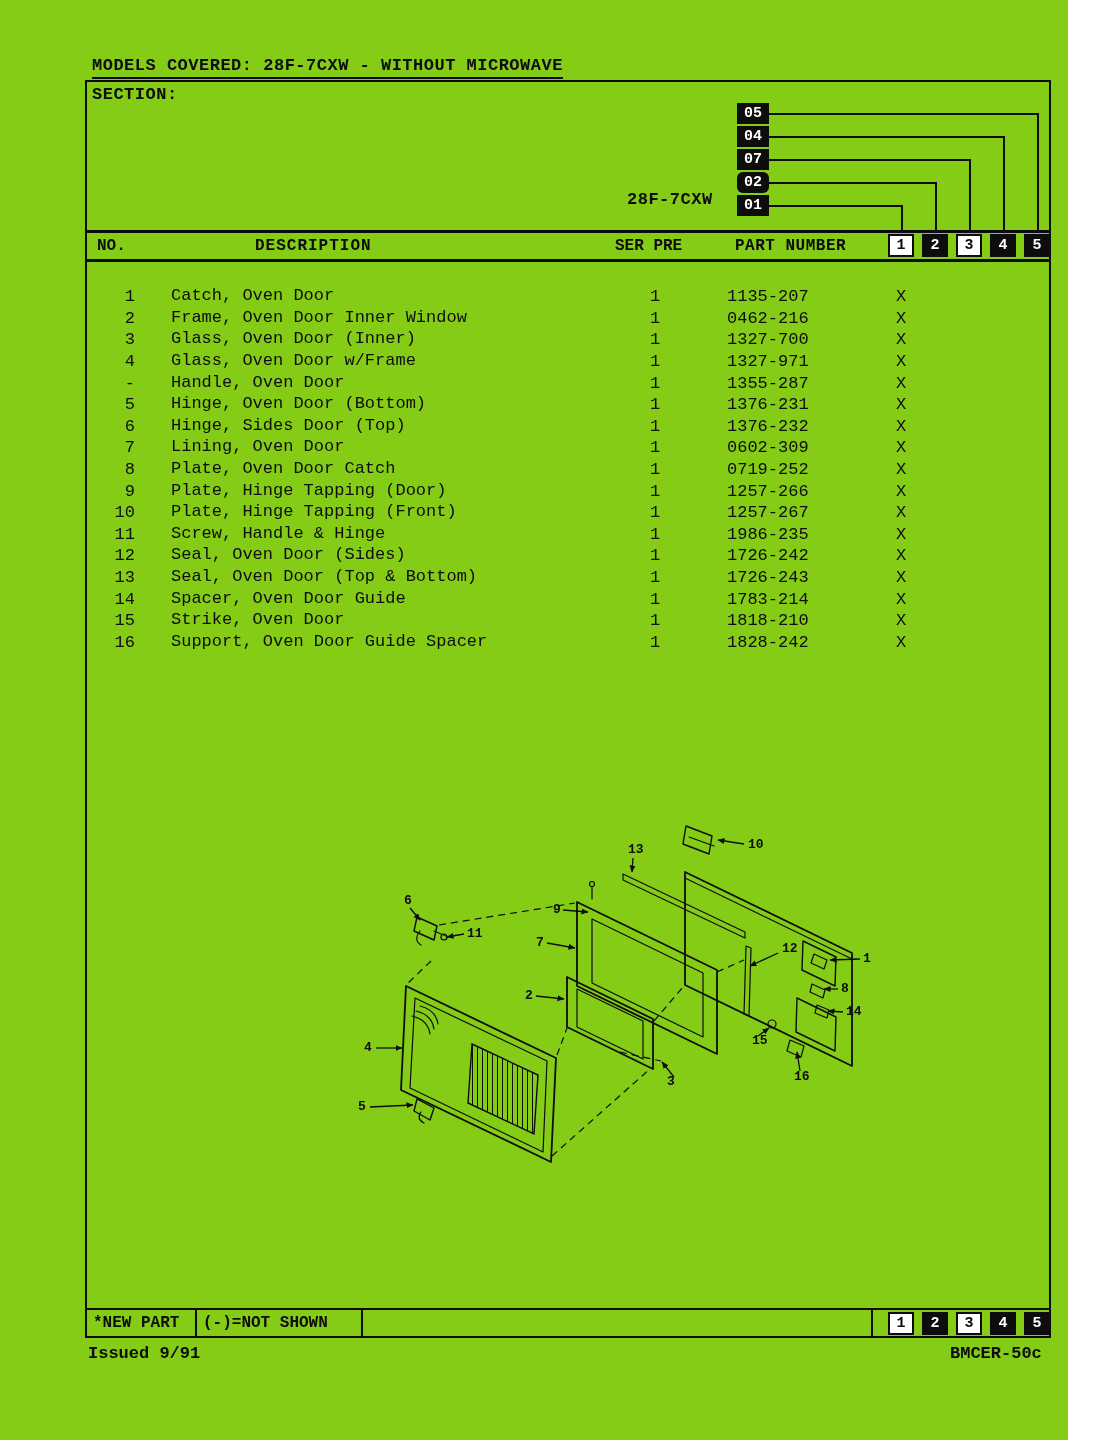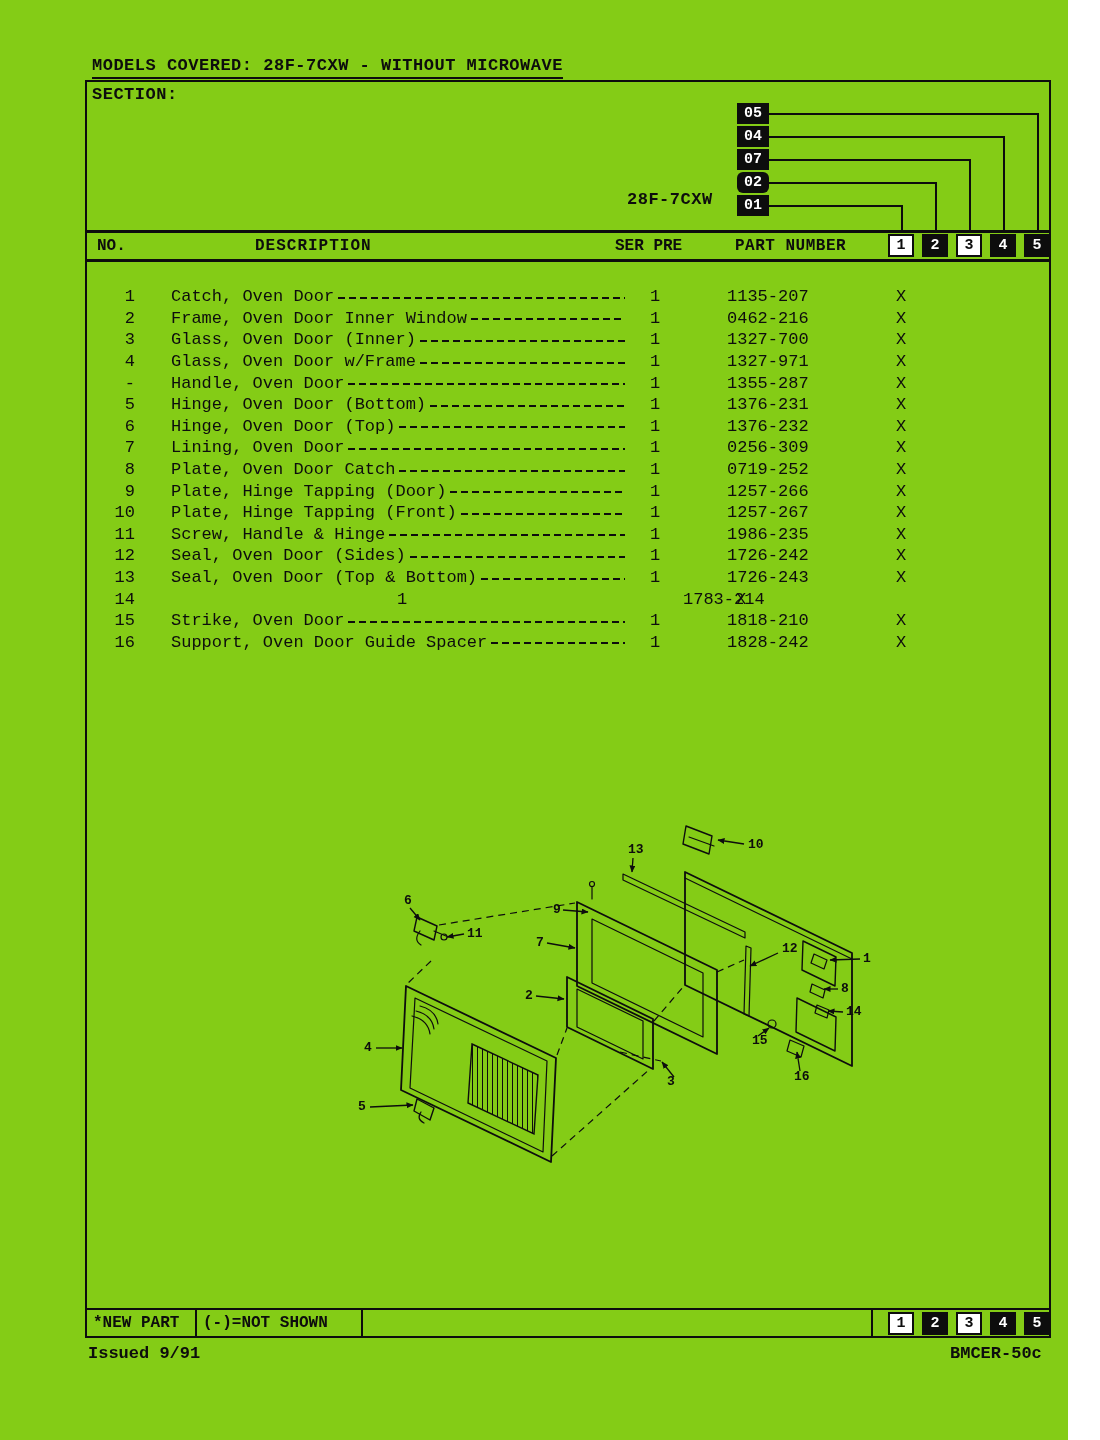--- a/index.html
+++ b/index.html
@@ -36,21 +36,21 @@
           display:flex;align-items:center;justify-content:center;font-size:15px;font-weight:bold;background:#fff;}
   .refcol.filled{background:#0d0d0d;color:#ffffff;}
   .header-row .refcol{top:1px;}
   #hc-0{left:801px;} #hc-1{left:835px;} #hc-2{left:869px;} #hc-3{left:903px;} #hc-4{left:937px;}
 
   
   .table-body{padding-top:24px;}
   .prow{display:grid;grid-template-columns:48px 36px 462px 44px 160px 1fr;height:21.6px;
         align-items:center;font-size:17px;white-space:nowrap;}
   .c-no{text-align:right;}
-  .c-desc{display:flex;align-items:center;overflow:hidden;}
+  .c-desc{display:flex;align-items:flex-start;overflow:hidden;flex-direction:column;}
   .c-desc .leader{flex:1;height:2px;margin:2px 8px 0 4px;min-width:12px;
         background:repeating-linear-gradient(90deg,#0d0d0d 0 7px,transparent 7px 11px);}
   .c-qty{text-align:center;}
   .c-part{padding-left:50px;}
   .c-marks{display:grid;grid-template-columns:repeat(5,34px);padding-left:47px;}
   .c-mark{text-align:center;}
 
   
   .diagram{position:absolute;left:320px;top:800px;}
   .shape{fill:none;stroke:#0d0d0d;stroke-width:1.8;stroke-linejoin:round;stroke-linecap:round;}
@@ -212,42 +212,42 @@
             <span class="c-mark"></span>
             <span class="c-mark"></span>
             <span class="c-mark"></span>
             <span class="c-mark"></span>
           </span>
         </div>
         <div class="prow">
           <span class="c-no">6</span>
           <span class="c-sp"></span>
           <span class="c-desc">
-            <span>Hinge, Oven Door (Top)</span>
+            <span>Hinge, Sides Door (Top)</span>
             <span class="leader"></span>
           </span>
           <span class="c-qty">1</span>
           <span class="c-part">1376-232</span>
           <span class="c-marks">
             <span class="c-mark">X</span>
             <span class="c-mark"></span>
             <span class="c-mark"></span>
             <span class="c-mark"></span>
             <span class="c-mark"></span>
           </span>
         </div>
         <div class="prow">
           <span class="c-no">7</span>
           <span class="c-sp"></span>
           <span class="c-desc">
             <span>Lining, Oven Door</span>
             <span class="leader"></span>
           </span>
           <span class="c-qty">1</span>
-          <span class="c-part">0256-309</span>
+          <span class="c-part">0602-309</span>
           <span class="c-marks">
             <span class="c-mark">X</span>
             <span class="c-mark"></span>
             <span class="c-mark"></span>
             <span class="c-mark"></span>
             <span class="c-mark"></span>
           </span>
         </div>
         <div class="prow">
           <span class="c-no">8</span>
@@ -347,20 +347,24 @@
             <span class="c-mark">X</span>
             <span class="c-mark"></span>
             <span class="c-mark"></span>
             <span class="c-mark"></span>
             <span class="c-mark"></span>
           </span>
         </div>
         <div class="prow">
           <span class="c-no">14</span>
           <span class="c-sp"></span>
+          <span class="c-desc">
+            <span>Spacer, Oven Door Guide</span>
+            <span class="leader"></span>
+          </span>
           <span class="c-qty">1</span>
           <span class="c-part">1783-214</span>
           <span class="c-marks">
             <span class="c-mark">X</span>
             <span class="c-mark"></span>
             <span class="c-mark"></span>
             <span class="c-mark"></span>
             <span class="c-mark"></span>
           </span>
         </div>

